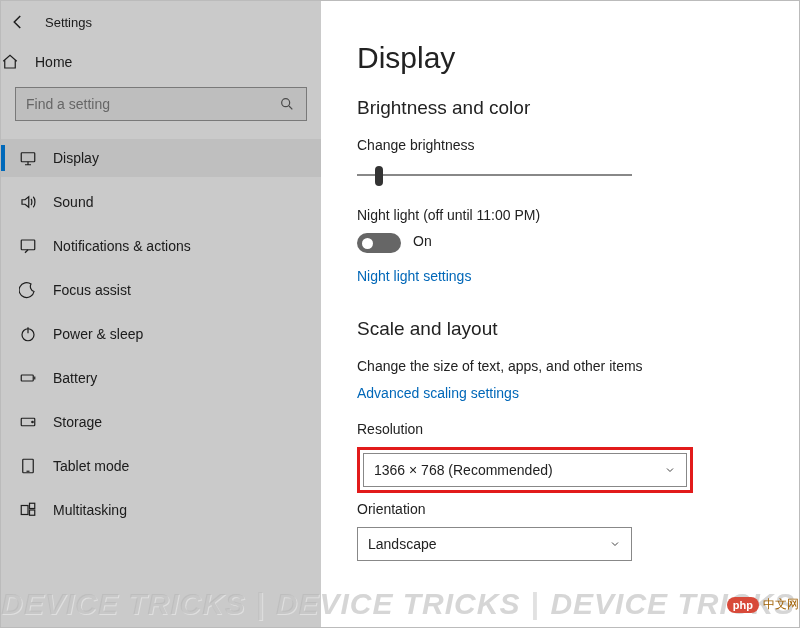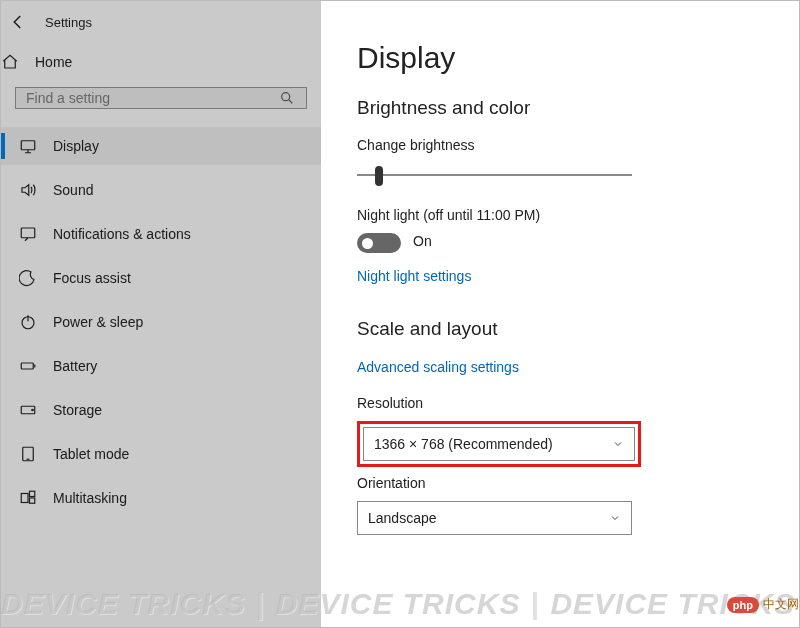--- a/index.html
+++ b/index.html
@@ -7,21 +7,21 @@
   .window { display: flex; width: 100%; height: 100%; }
   .sidebar { width: 320px; height: 100%; background: #e6e6e6; position: relative; }
   .dim { position: absolute; inset: 0; background: rgba(0,0,0,0.12); pointer-events: none; }
   .topbar { display: flex; align-items: center; height: 42px; padding-left: 8px; gap: 18px; }
   .back-arrow { width: 18px; height: 18px; }
   .title { font-size: 13px; color: #222; }
   .home-row { display: flex; align-items: center; padding: 10px 0 10px 0; gap: 16px; }
   .home-row .label { font-size: 14px; color: #222; }
   .icon { width: 18px; height: 18px; flex-shrink: 0; display: inline-flex; align-items: center; justify-content: center; }
   .search-wrap { margin: 6px 14px 18px 14px; }
-  .search { display: flex; align-items: center; justify-content: space-between; border: 1px solid #8a8a8a; background: #d9d9d9; height: 22px; padding: 0 10px; gap: 25px; }
+  .search { display: flex; align-items: center; justify-content: space-between; border: 1px solid #8a8a8a; background: #d9d9d9; height: 34px; padding: 0 10px; gap: 25px; }
   .search input { border: none; background: transparent; outline: none; font-size: 14px; color: #555; width: 240px; }
   .section-title { font-weight: 600; font-size: 14px; padding: 8px 0 10px 18px; color: #111; }
   .nav { list-style: none; }
   .nav li { display: flex; align-items: center; padding: 10px 0 10px 18px; gap: 16px; font-size: 14px; color: #222; position: relative; margin-bottom: 6px; }
   .nav li.active::before { content: ""; position: absolute; left: 0; top: 6px; bottom: 6px; width: 4px; background: #0078d4; }
   .nav li.active { background: rgba(0,0,0,0.05); }
 
   .main { flex: 1; padding: 40px 36px 0 36px; overflow: hidden; color: #222; }
   .h1 { font-size: 30px; font-weight: 400; margin-bottom: 22px; }
   .h2 { font-size: 19px; font-weight: 400; margin-bottom: 18px; }
@@ -30,21 +30,21 @@
   .slider-wrap { margin-bottom: 20px; }
   .slider { width: 275px; height: 24px; position: relative; }
   .slider-track { position: absolute; left: 0; right: 0; top: 11px; height: 2px; background: #888; }
   .slider-thumb { position: absolute; left: 18px; top: 3px; width: 8px; height: 20px; background: #333; border-radius: 4px; }
   .switch-row { display: flex; align-items: flex-start; gap: 12px; margin-bottom: 14px; }
   .switch { width: 44px; height: 20px; border-radius: 10px; background: #666; position: relative; }
   .switch .knob { position: absolute; width: 11px; height: 11px; border-radius: 50%; background: #fff; top: 4.5px; left: 5px; }
   .link { color: #0067b8; font-size: 14px; margin-bottom: 10px; display: inline-block; }
   .select { width: 275px; height: 34px; border: 1px solid #888; display: flex; align-items: center; justify-content: space-between; padding: 0 10px; font-size: 14px; margin-bottom: 14px; background: #fff; }
   .select .chev { width: 12px; height: 12px; }
-  .highlight { border: 3px solid #e21b1b; padding: 3px; width: 284px; margin-bottom: 8px; }
+  .highlight { border: 3px solid #e21b1b; padding: 3px; width: 336px; margin-bottom: 8px; }
   .highlight .select { margin-bottom: 0; width: 100%; }
 
   .watermark { position: absolute; left: 0; right: 0; bottom: 0; height: 46px; pointer-events: none; display:flex; align-items:center; overflow:hidden; }
   .wm-text { font-family: Arial, sans-serif; font-size: 30px; font-weight: 800; font-style: italic; letter-spacing: 1px; color: rgba(180,180,180,0.55); white-space: nowrap; text-shadow: 1px 1px 0 rgba(255,255,255,0.4); }
   .wm-text span.sp { display:inline-block; width:30px; text-align:center; color: rgba(180,180,180,0.4); font-style: normal; }
 
   .php-badge { position: absolute; right: 0; bottom: 14px; display:flex; align-items:center; gap:4px; pointer-events:none; }
   .php-pill { background:#d84a3a; color:#fff; font-size:11px; font-weight:700; padding:2px 6px; border-radius:9px; font-family: Arial,sans-serif; }
   .php-cn { font-size:12px; color:#a16207; }
 </style>
@@ -188,20 +188,21 @@
     <div class="switch-row">
       <div class="switch">
           <div class="knob"></div>
         </div>
       <span style="font-size:14px;">On</span>
     </div>
     <a class="link">Night light settings</a>
 
     <div class="h2 mt">Scale and layout</div>
 
+    <span class="field-label">Change the size of text, apps, and other items</span>
     <a class="link">Advanced scaling settings</a>
 
     <span class="field-label" style="margin-top:10px">Resolution</span>
     <div class="highlight">
       <div class="select">
         <span>1366 × 768 (Recommended)</span>
         <svg class="chev" viewBox="0 0 24 24" fill="none" stroke="#444" stroke-width="2">
             <path d="M6 9l6 6 6-6"></path>
           </svg>
       </div>

